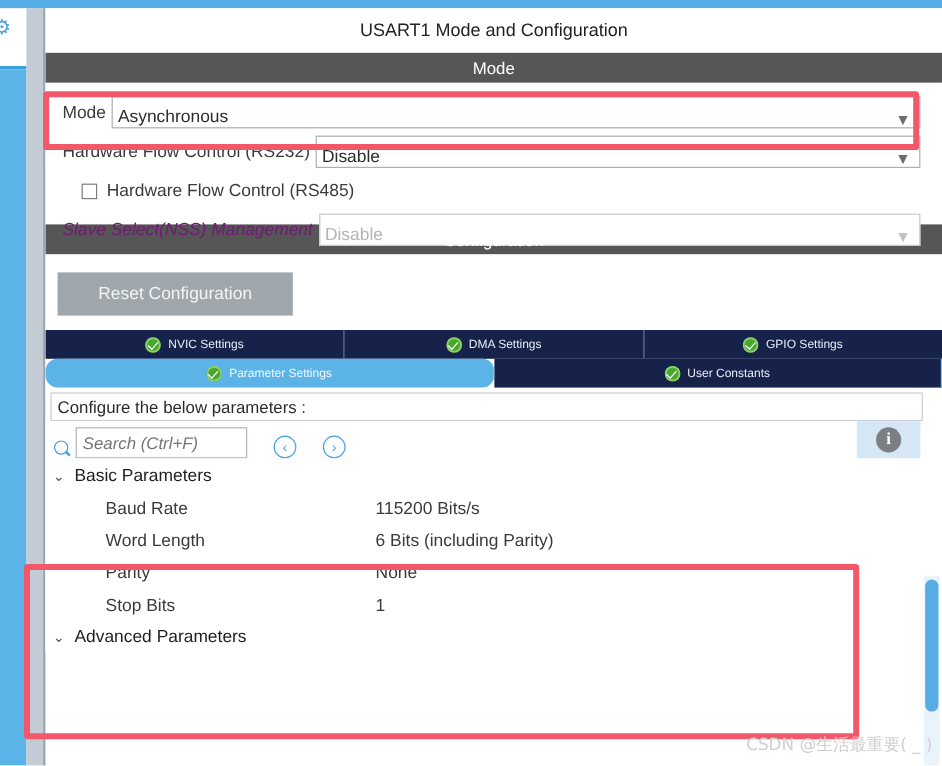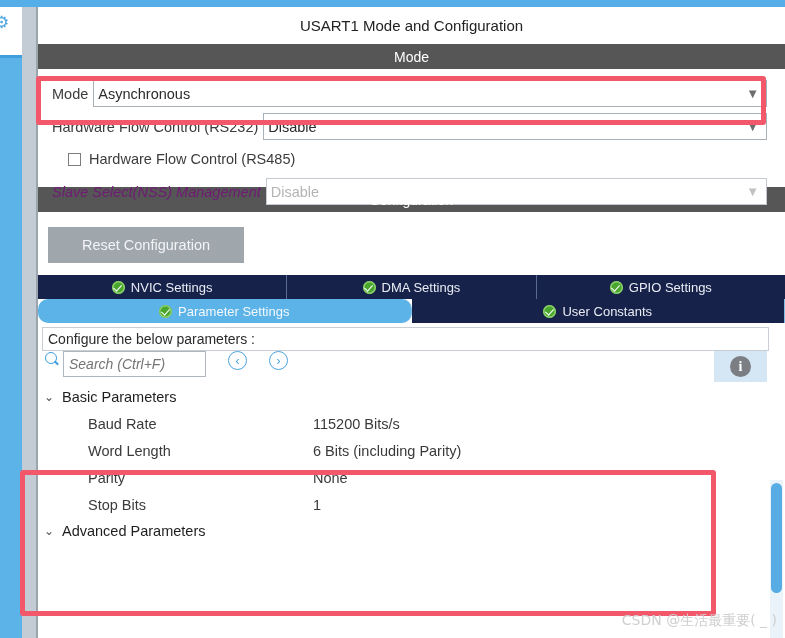--- a/index.html
+++ b/index.html
@@ -74,21 +74,21 @@
   }
   .form-label {
     font-size: 14.5px; color: #3c3c3c; white-space: nowrap;
     padding-right: 5px;
   }
   .form-label.disabled { color: #701a75; font-style: italic; }
 
   .combo {
     flex: 1; height: 27px;
     border: 1px solid #a8b0b8; background: #ffffff;
-    display: flex; align-items: center; justify-content: space-between;
+    display: flex; align-items: flex-end; justify-content: space-between;
     padding: 0 7px 0 4px;
     font-size: 14.5px; color: #2b2b2b;
   }
   .combo.disabled { color: #b4b4b4; border-color: #c4cad0; }
   .chev { color: #6d6d6d; font-size: 13px; line-height: 1; }
   .chev.disabled { color: #c2c2c2; }
 
   .check-row {
     display: flex; align-items: center;
     height: 26px; padding-left: 30px; margin-bottom: 6px;
@@ -110,21 +110,21 @@
     color: #f2f4f6; font-size: 14.5px;
     font-family: "Liberation Sans", sans-serif;
     display: flex; align-items: center; justify-content: center;
   }
 
   .tab-row { display: flex; width: 100%; height: 24px; }
   .tab {
     flex: 1;
     background: #16224a; color: #e9ecf3;
     display: flex; align-items: center; justify-content: center;
-    gap: 6px; font-size: 13px;
+    gap: 6px; font-size: 10px;
     border-right: 1px solid #5a6a94;
   }
   .tab:last-child { border-right: none; }
   .tab.active { background: #5cb3e8; color: #f2f8fd; border-radius: 10px; }
   .tab-row.second .tab { border-right: 1px solid #7fbfe6; }
 
   .chk-icon {
     width: 13px; height: 13px; border-radius: 50%;
     background: #4aa72e;
     position: relative; flex: 0 0 auto;
@@ -141,21 +141,21 @@
   .configure-line {
     margin: 4px 16px 0 4px;
     height: 24px;
     border: 1px solid #c9ced4;
     display: flex; align-items: center;
     padding-left: 5px;
     font-size: 14px; color: #2b2b2b;
   }
 
   .search-row {
-    display: flex; align-items: flex-start;
+    display: flex; align-items: flex-end;
     height: 31px; padding-left: 6px;
     position: relative; background: #fff;
   }
   .search-icon {
     width: 16px; height: 16px; position: relative; margin-right: 3px;
     flex: 0 0 auto;
   }
   .search-icon::before {
     content: ""; position: absolute; left: 1px; top: 1px;
     width: 10px; height: 10px; border: 1.8px solid #3b9ee0; border-radius: 50%;

